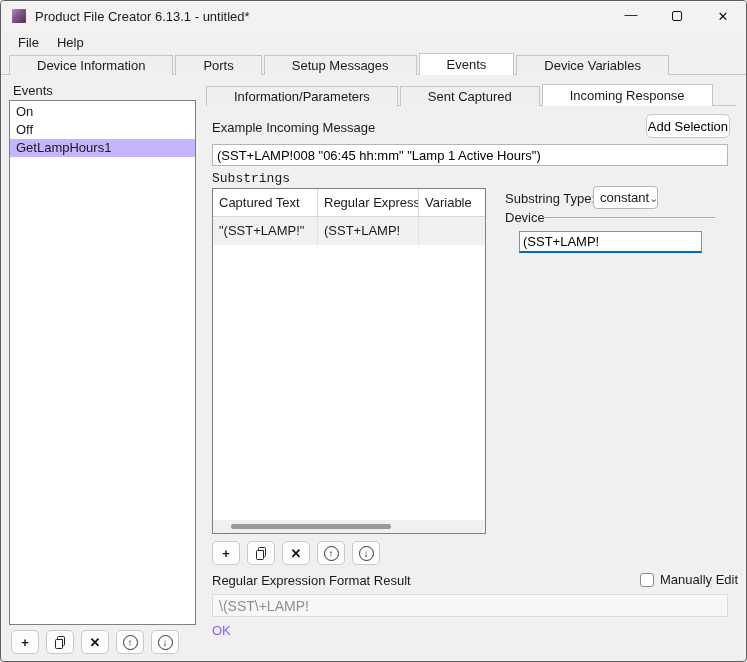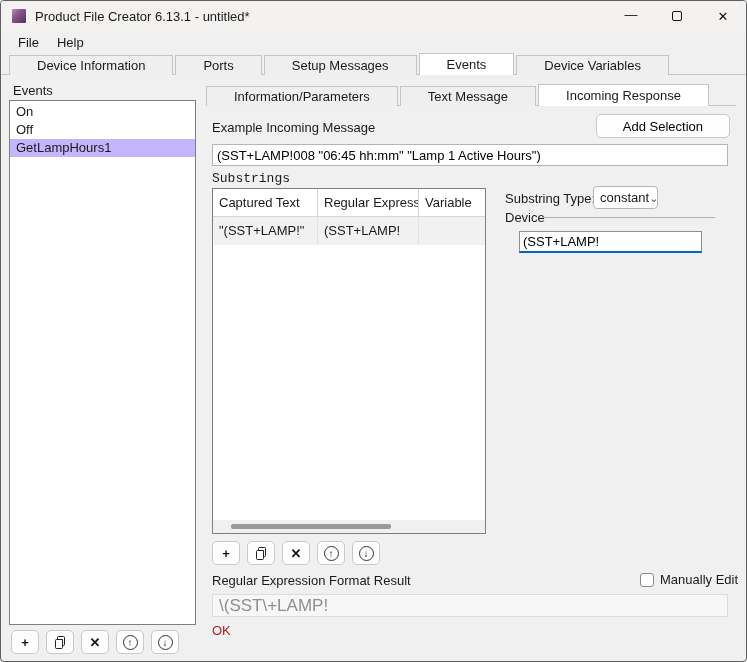--- a/index.html
+++ b/index.html
@@ -41,21 +41,21 @@
 
   
   .icon-toolbar { position:absolute; display:flex; gap:7px; }
   .events-toolbar { top:629px; left:10px; }
   .substring-toolbar { top:540px; left:211px; }
   .tool-btn { width:28px; height:24px; background:#fdfdfd; border:1px solid #c9c9c9; border-radius:5px; display:flex; align-items:center; justify-content:center; font-size:13px; font-weight:bold; color:#111; }
   .circle-arrow { width:15px; height:15px; border:1px solid #333; border-radius:50%; display:flex; align-items:center; justify-content:center; font-size:10px; font-weight:bold; }
 
   
   .example-label { position:absolute; top:119px; left:211px; }
-  .add-selection-btn { position:absolute; top:113px; right:16px; height:24px; padding:0 26px; background:#fefefe; border:1px solid #c9c9c9; border-radius:5px; font-family:"Liberation Sans",sans-serif; font-size:13px; }
+  .add-selection-btn { position:absolute; top:113px; right:16px; height:24px; padding:0 1px; background:#fefefe; border:1px solid #c9c9c9; border-radius:5px; font-family:"Liberation Sans",sans-serif; font-size:13px; }
   .example-field { position:absolute; top:143px; left:211px; width:516px; height:22px; border:1px solid #b5b5b5; background:#fff; font-family:"Liberation Sans",sans-serif; font-size:13px; padding:0 4px; }
 
   .substrings-label { position:absolute; top:170px; left:211px;font-family:Liberation Mono, monospace; }
   .substrings-table { position:absolute; top:187px; left:211px; width:274px; height:346px; background:#a21caf; border:1px solid #7f7f7f; display:flex; flex-direction:column; }
   .tgrid { display:grid; grid-template-columns:105px 101px 66px; }
   .th { height:28px; line-height:27px; padding-left:6px; border-right:1px solid #d5d5d5; border-bottom:1px solid #d5d5d5; background:#fff; white-space:nowrap; overflow:hidden; }
   .th:last-child { border-right:none; }
   .trow { background:#f1f1f1; }
   .td { height:28px; line-height:27px; padding-left:6px; border-right:1px solid #e2e2e2; white-space:nowrap; overflow:hidden; }
   .td:last-child { border-right:none; }
@@ -67,22 +67,22 @@
   .substring-type-select { position:absolute; top:185px; left:592px; width:65px; height:23px; background:#fff; border:1px solid #b5b5b5; border-radius:4px; display:flex; align-items:center; padding:0 6px; justify-content:space-between; }
   .chevron { font-size:11px; color:#555; line-height:10px; }
 
   .value-group-label { position:absolute; top:209px; left:504px; }
   .value-group-line { position:absolute; top:216px; left:541px; width:173px; height:1px; background:#b0b0b0; }
   .value-input { position:absolute; top:230px; left:518px; width:183px; height:22px; background:#fff; border:1px solid #8f8f8f; border-bottom:2px solid #0067c0; font-family:"Liberation Sans",sans-serif; font-size:13px; padding:0 3px; }
 
   .result-label { position:absolute; top:572px; left:211px; }
   .manually-edit { position:absolute; top:571px; left:639px; display:flex; align-items:flex-end; gap:6px; }
   .checkbox { width:14px; height:14px; border:1px solid #8a8a8a; border-radius:3px; background:#fff; }
-  .result-field { position:absolute; top:593px; left:211px; width:516px; height:23px; background:#f7f7f7; border:1px solid #dcdcdc; color:#8f8f8f; font-family:"Liberation Sans",sans-serif; font-size:17px; padding:0 6px; }
-  .status-ok { position:absolute; top:622px; left:211px; color:#b91c1c; }
+  .result-field { position:absolute; top:593px; left:211px; width:516px; height:23px; background:#f7f7f7; border:1px solid #dcdcdc; color:#8f8f8f; font-family:"Liberation Sans",sans-serif; font-size:14px; padding:0 6px; }
+  .status-ok { position:absolute; top:622px; left:211px; color:#8b5cf6; }
 
   .copy-icon svg { display:block; }
 </style>
 </head>
 <body>
 
 <div id="window">
 
   <div class="titlebar">
     <div class="app-icon"></div>
@@ -140,21 +140,21 @@
         <span class="circle-arrow">↑</span>
       </div>
     <div class="tool-btn">
         <span class="circle-arrow">↓</span>
       </div>
   </div>
 
   <div class="tabbar sub-tabbar">
     <div class="hairline"></div>
     <div class="tab">Information/Parameters</div>
-    <div class="tab">Text Message</div>
+    <div class="tab">Sent Captured</div>
     <div class="tab active">Incoming Response</div>
   </div>
 
   <div class="example-label">Example Incoming Message</div>
   <button class="add-selection-btn">Add Selection</button>
   <input class="example-field" type="text" value="(SST+LAMP!008 &quot;06:45 hh:mm&quot; &quot;Lamp 1 Active Hours&quot;)" style="">
 
   <div class="substrings-label">Substrings</div>
 
   <div class="substrings-table">

